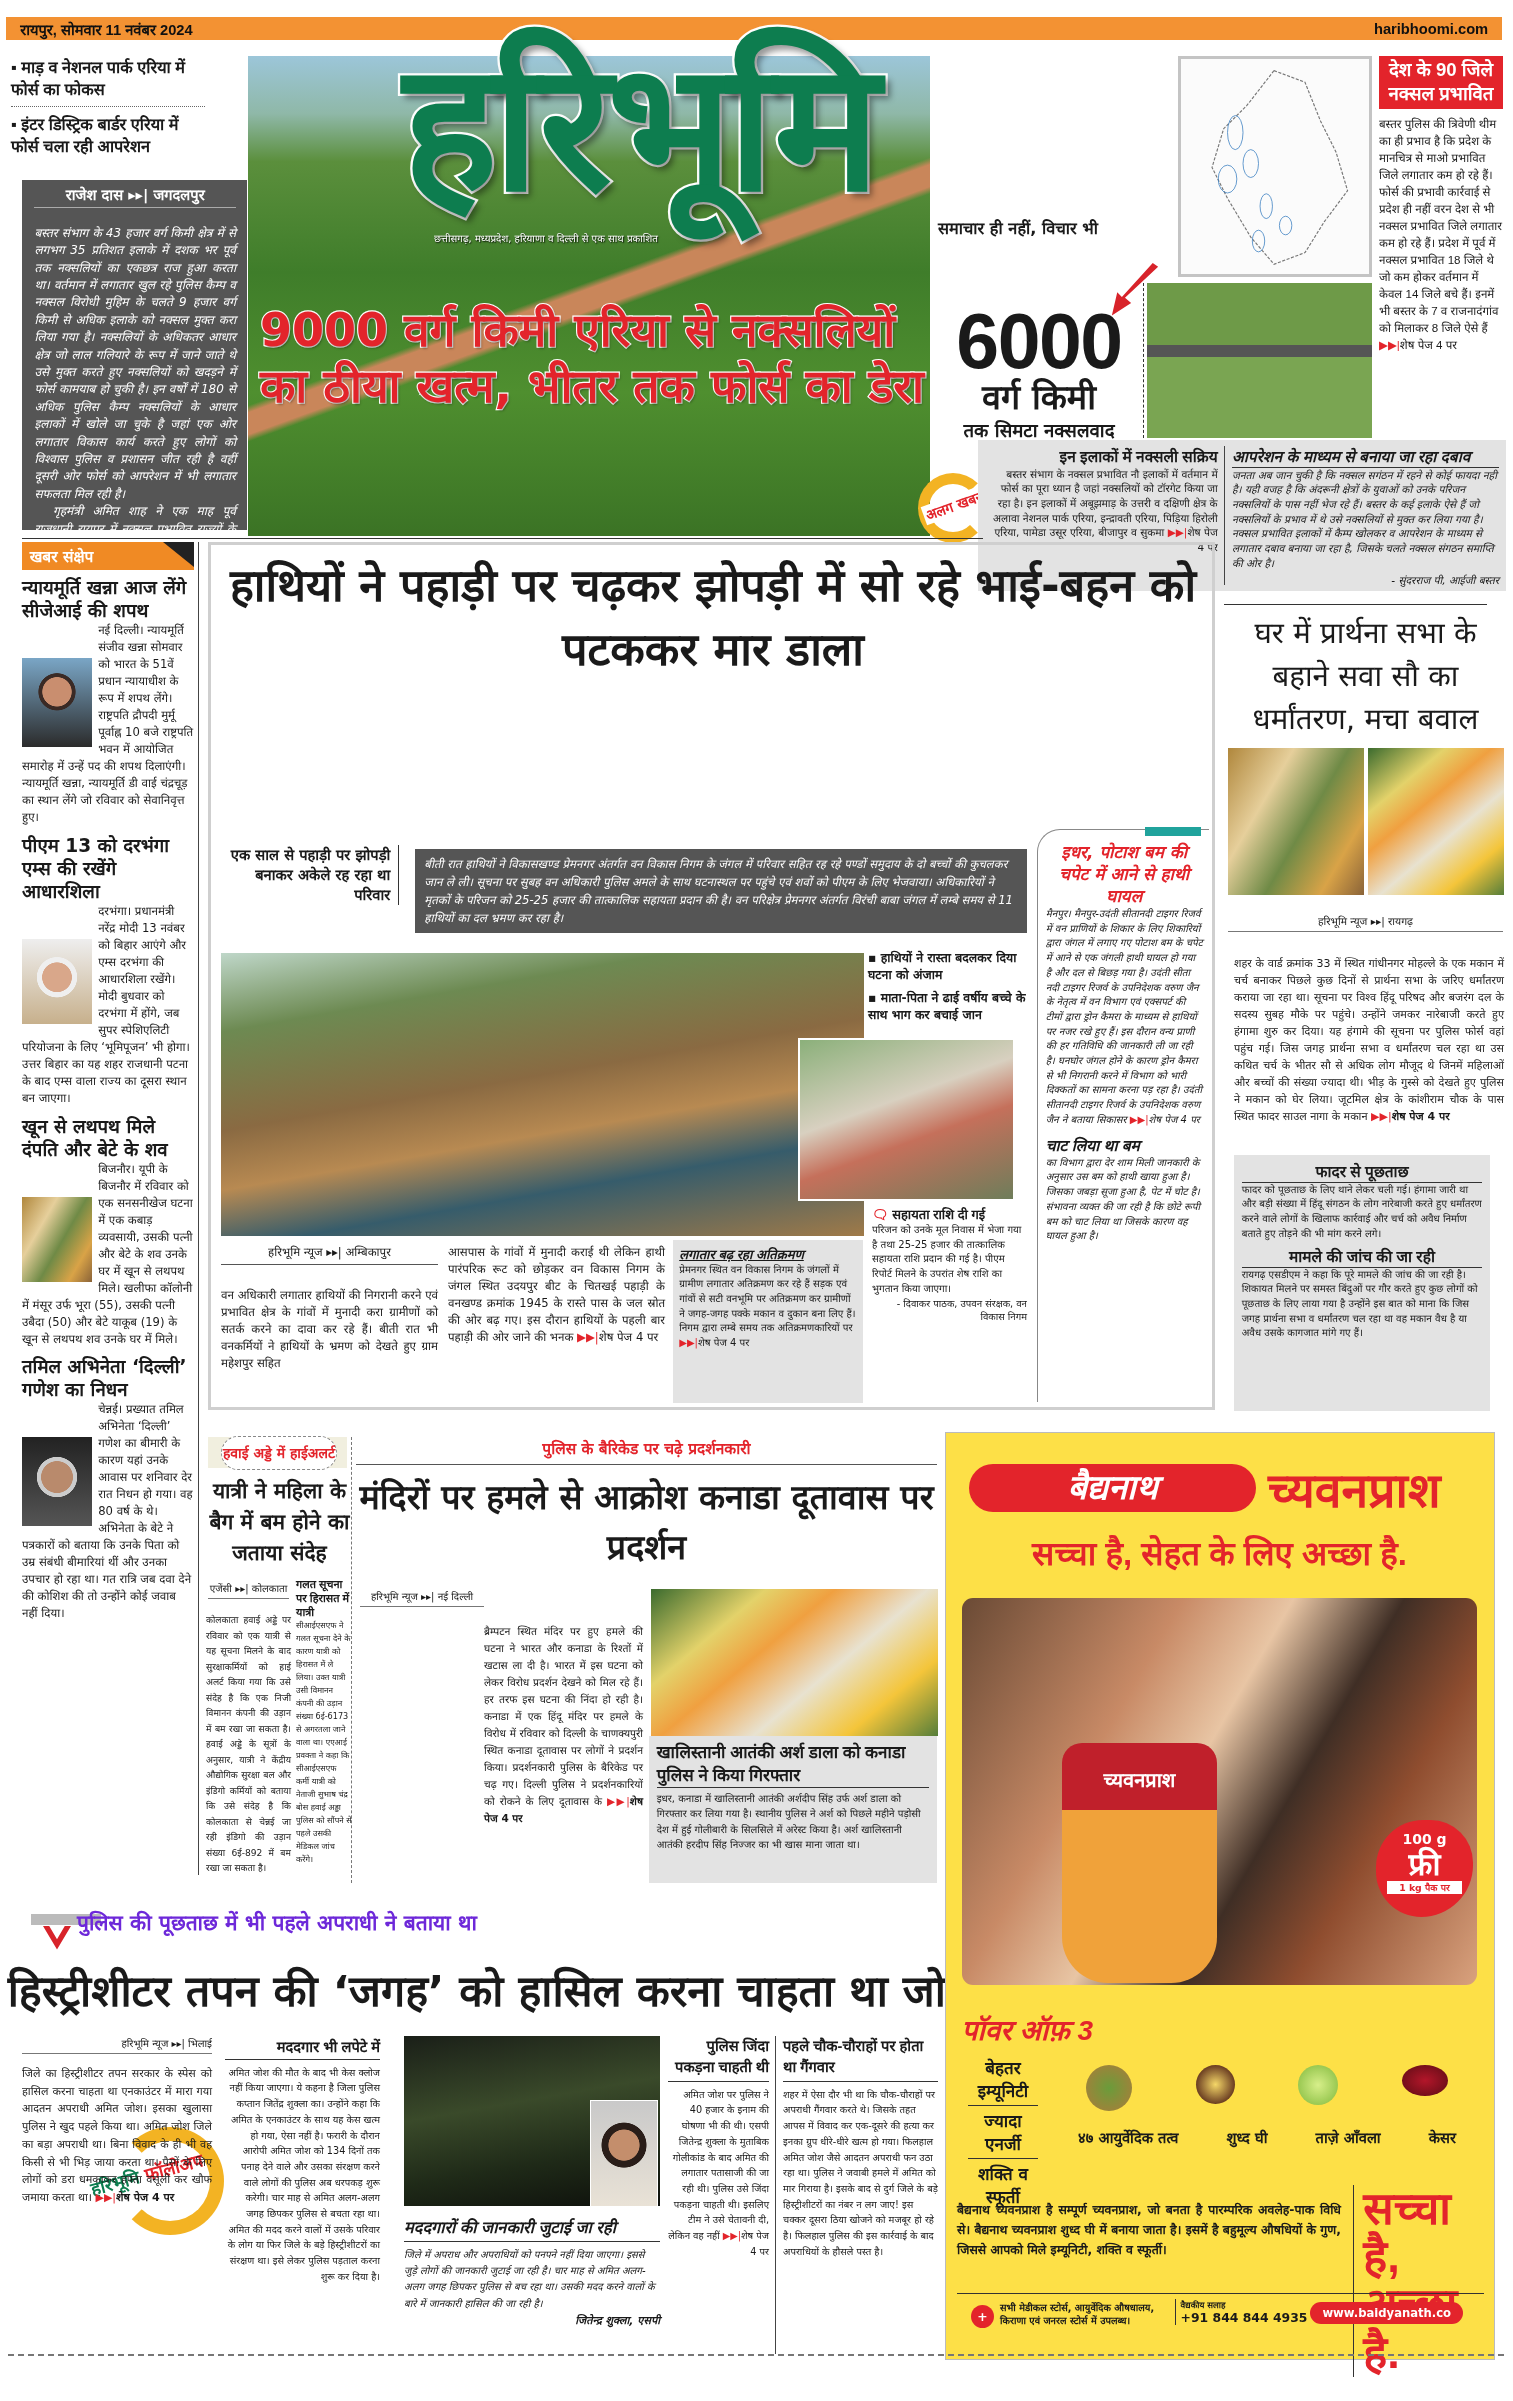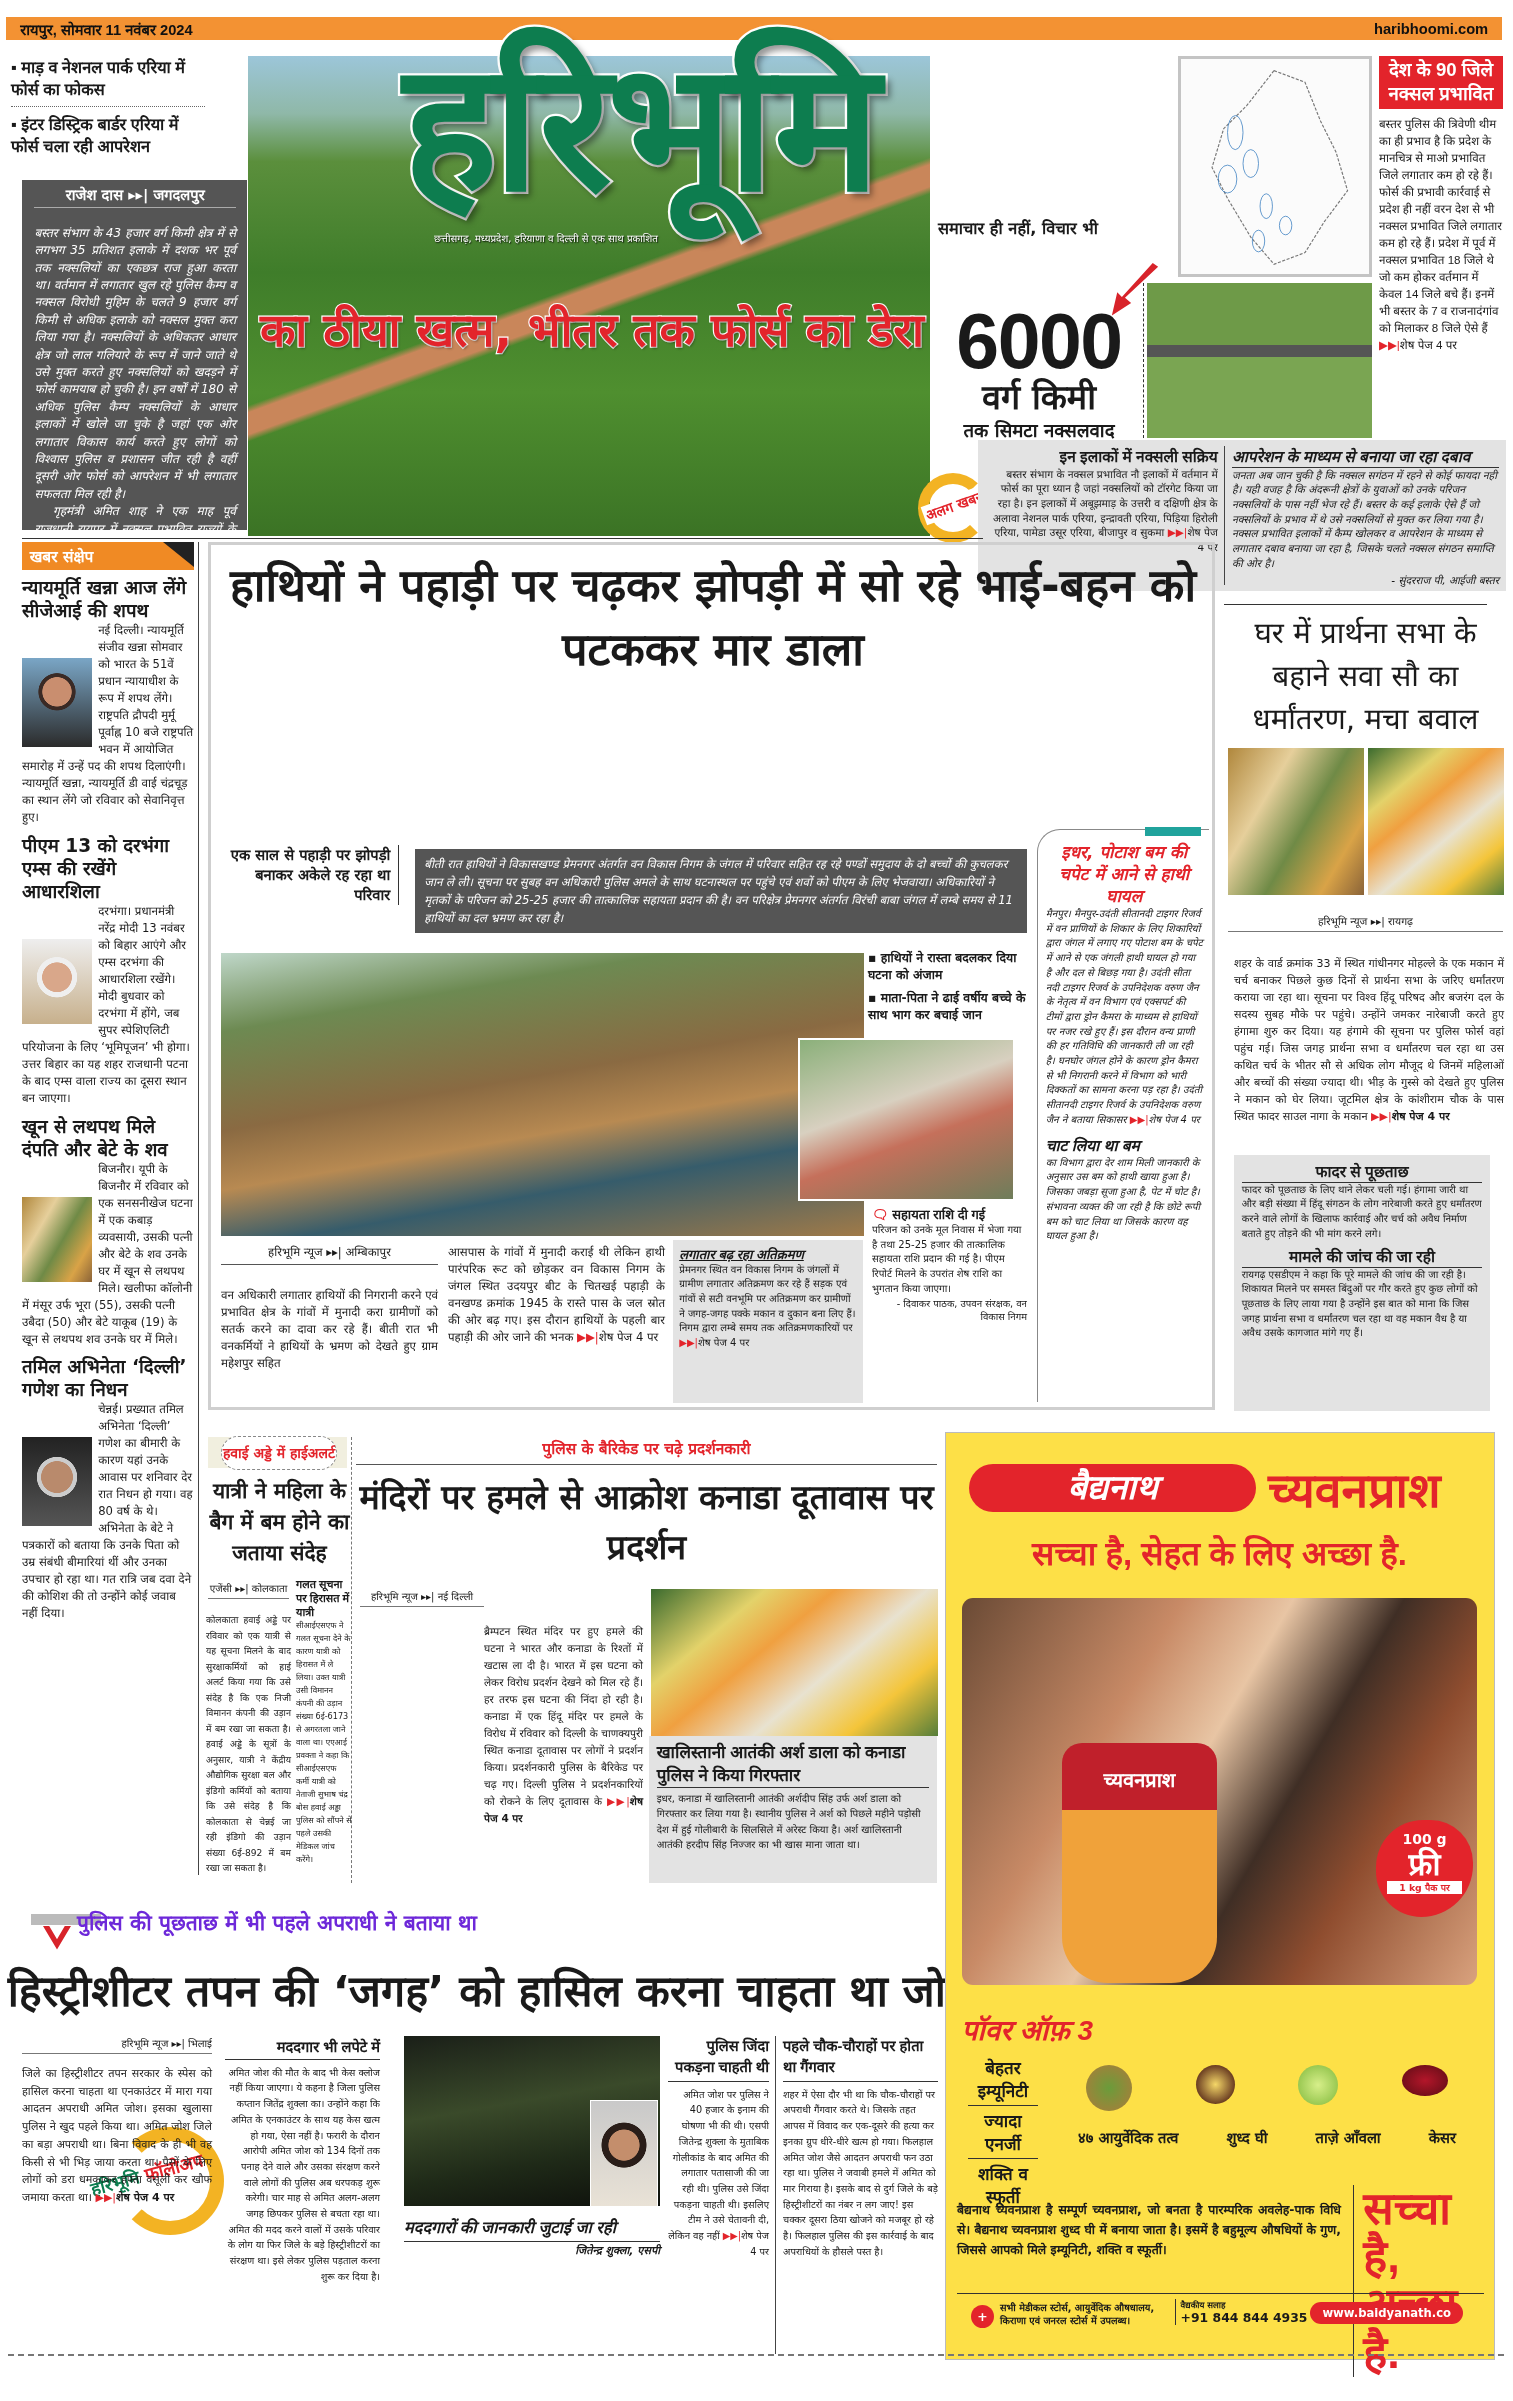--- a/index.html
+++ b/index.html
@@ -65,20 +65,21 @@
   </p>
 </div>
 
 <div class="abs photo-forest" style="left:248px;top:56px;width:682px;height:480px">
   <div class="abs trail" style="left:0;top:0;width:100%;height:100%"></div>
 </div>
 <div class="abs masthead" style="left:403px;top:31px;line-height:194px">हरिभूमि</div>
 <div class="abs" style="left:434px;top:231px;font-size:10px;color:#fff;text-shadow:0.8px 0.8px 1.5px #000">छत्तीसगढ़, मध्यप्रदेश, हरियाणा व दिल्ली से एक साथ प्रकाशित</div>
 <div class="abs" style="left:938px;top:217px;font-size:16.3px;font-weight:bold">समाचार ही नहीं, विचार भी</div>
 <div class="abs lead-red" style="left:260px;top:302px;width:674px">
+  <div>9000 वर्ग किमी एरिया से नक्सलियों</div>
   <div>का ठीया खत्म, भीतर तक फोर्स का डेरा</div>
 </div>
 
 <div class="abs" style="left:918px;top:473px;width:70px;height:70px;border-radius:50%;border:11px solid #f3b323;border-right-color:transparent"></div>
 <div class="abs" style="left:922px;top:496px;font-weight:bold;font-size:14px;color:#e3242b;transform:rotate(-20deg);background:#fff;padding:0 2.3px">अलग खबर</div>
 
 <svg class="abs" style="left:1108px;top:263px" width="54" height="54" viewBox="0 0 70 70">
   <polygon points="65,5 22,45 30,52 5,68 12,38 18,44 58,0" fill="#d8232a"></polygon>
 </svg>
 
@@ -259,20 +260,21 @@
   <span class="cont"> ▶▶|</span><span class="cont-tag">शेष पेज 4 पर</span>
 </p>
 <div class="abs" style="left:225px;top:2036px;width:155px">
   <div class="hdr-b" style="font-size:14.7px;text-align:right;border-bottom:0.8px solid #333;padding-bottom:3.1px">मददगार भी लपेटे में</div>
   <p style="font-size:9.7px;line-height:15.7px;text-align:right;margin-top:4.6px">अमित जोश की मौत के बाद भी केस क्लोज नहीं किया जाएगा। ये कहना है जिला पुलिस कप्तान जितेंद्र शुक्ला का। उन्होंने कहा कि अमित के एनकाउंटर के साथ यह केस खत्म हो गया, ऐसा नहीं है। फरारी के दौरान आरोपी अमित जोश को 134 दिनों तक पनाह देने वाले और उसका संरक्षण करने वाले लोगों की पुलिस अब धरपकड़ शुरू करेगी। चार माह से अमित अलग-अलग जगह छिपकर पुलिस से बचता रहा था। अमित की मदद करने वालों में उसके परिवार के लोग या फिर जिले के बड़े हिस्ट्रीशीटरों का संरक्षण था। इसे लेकर पुलिस पड़ताल करना शुरू कर दिया है।</p>
 </div>
 <div class="abs night" style="left:404px;top:2036px;width:256px;height:170px"></div>
 <div class="abs man" style="left:590px;top:2100px;width:68px;height:107px;border:1.5px solid #fff"></div>
 <div class="abs" style="left:404px;top:2216px;width:256px">
   <div class="hdr-b" style="font-style:italic;font-size:16.3px;border-bottom:0.8px solid #333;padding-bottom:3.1px">मददगारों की जानकारी जुटाई जा रही</div>
+  <p style="font-size:10px;line-height:16.3px;font-style:italic;margin-top:4.6px">जिले में अपराध और अपराधियों को पनपने नहीं दिया जाएगा। इससे जुड़े लोगों की जानकारी जुटाई जा रही है। चार माह से अमित अलग-अलग जगह छिपकर पुलिस से बच रहा था। उसकी मदद करने वालों के बारे में जानकारी हासिल की जा रही है।</p>
   <div style="text-align:right;font-size:11px;font-style:italic;font-weight:bold">जितेन्द्र शुक्ला, एसपी</div>
 </div>
 <div class="abs" style="left:668px;top:2036px;width:101px">
   <div class="hdr-b" style="font-size:14.7px;line-height:21px;text-align:right;border-bottom:0.8px solid #333;padding-bottom:3.1px">पुलिस जिंदा पकड़ना चाहती थी</div>
   <p style="font-size:9.7px;line-height:15.7px;text-align:right;margin-top:4.6px">
     <span>अमित जोश पर पुलिस ने 40 हजार के इनाम की घोषणा भी की थी। एसपी जितेन्द्र शुक्ला के मुताबिक गोलीकांड के बाद अमित की लगातार पतासाजी की जा रही थी। पुलिस उसे जिंदा पकड़ना चाहती थी। इसलिए टीम ने उसे चेतावनी दी, लेकिन वह नहीं</span>
     <span class="cont"> ▶▶|</span><span>शेष पेज 4 पर</span>
   </p>
 </div>
 <div class="abs vline" style="left:775px;top:2036px;height:318px"></div>

